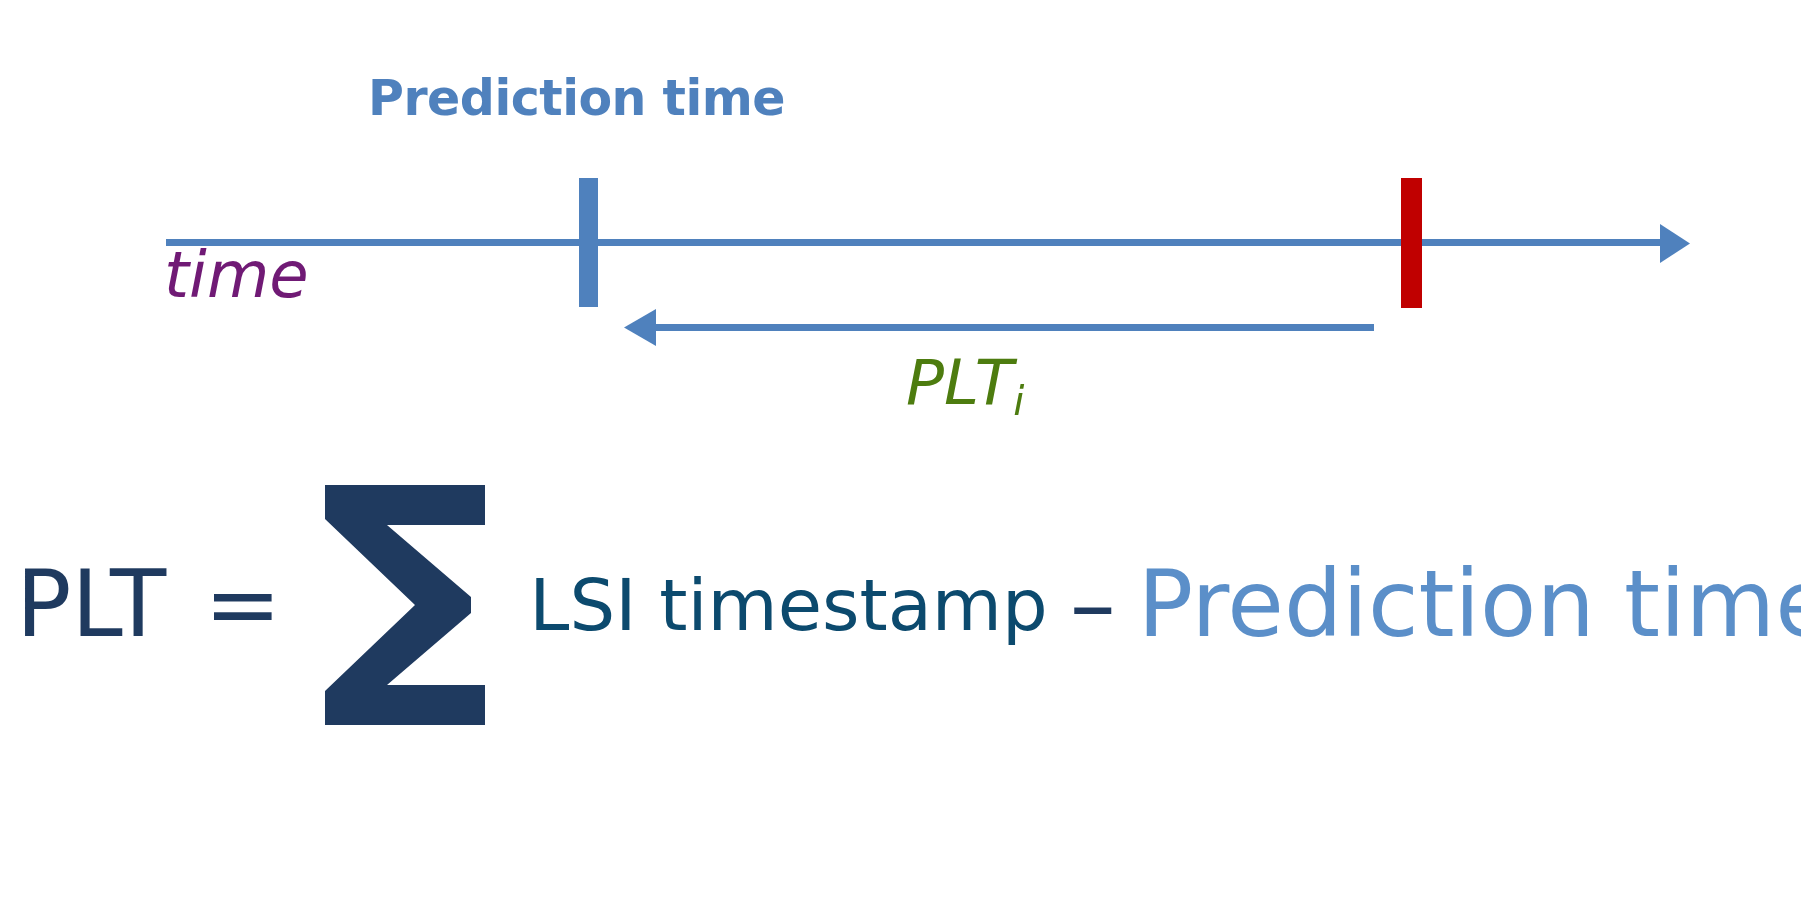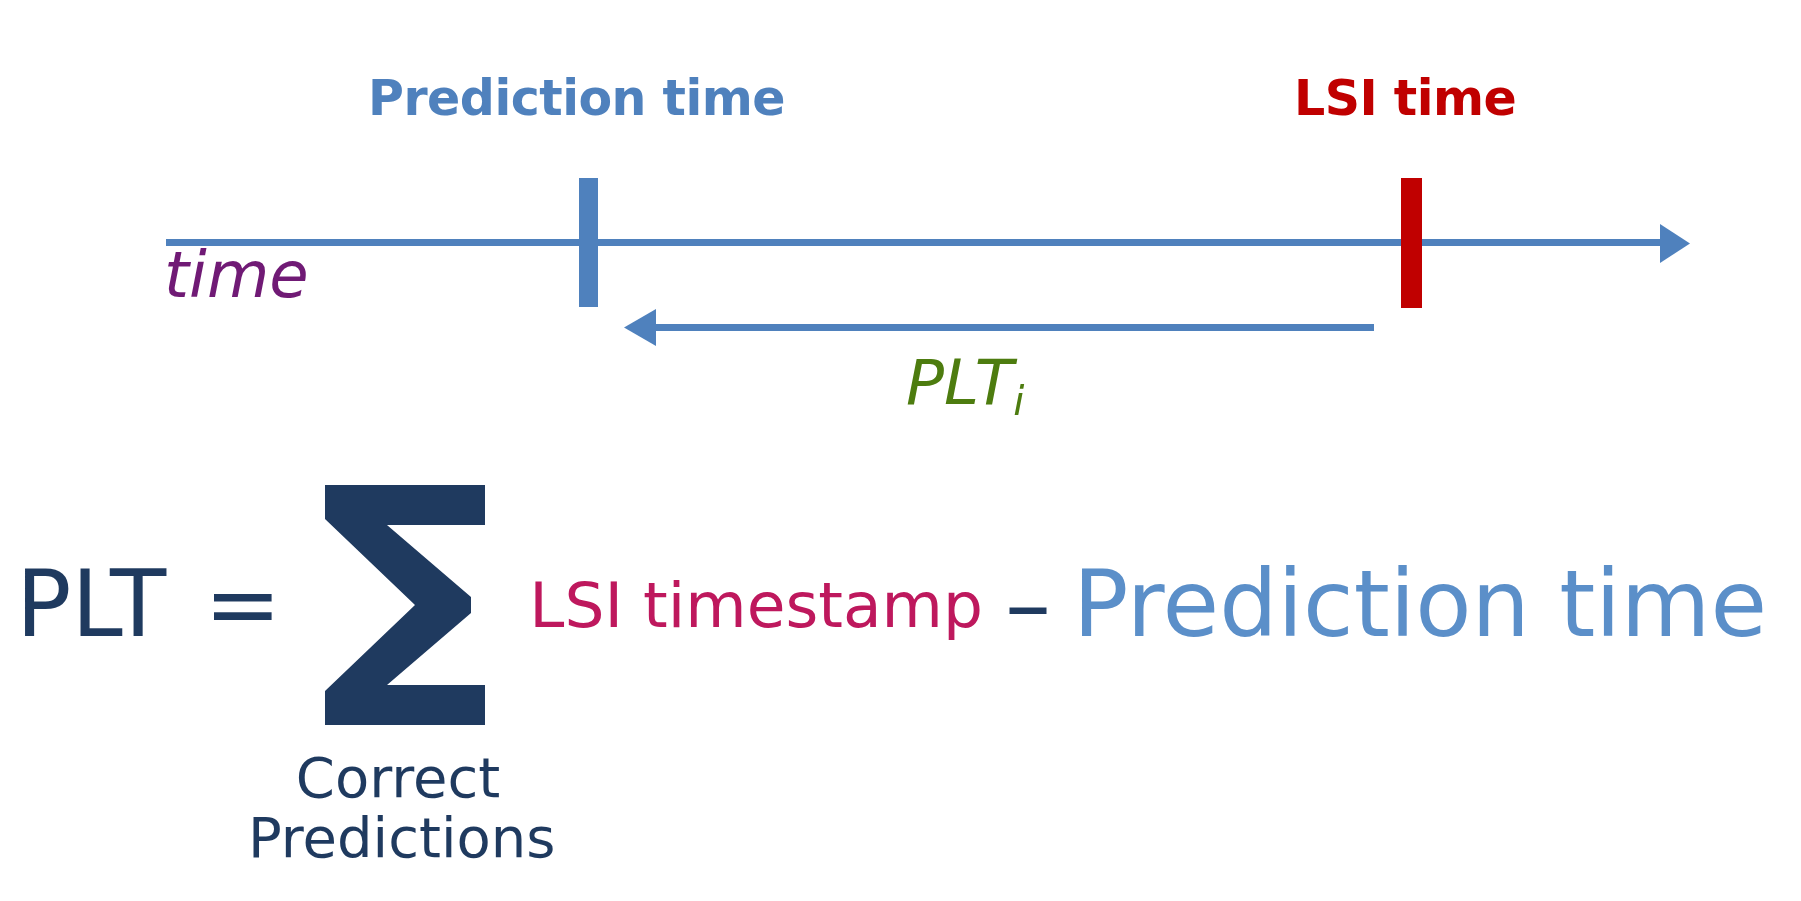--- a/index.html
+++ b/index.html
@@ -124,23 +124,23 @@
     margin-left: 38px;
     flex: 0 0 auto;
   }
   .sigma-svg {
     position: absolute;
     left: 0;
     top: 0;
   }
   .f-lsi {
     font-family: "DejaVu Sans", sans-serif;
-    font-size: 63px;
-    line-height: 1;
-    color: #be185d;
+    font-size: 72px;
+    line-height: 1;
+    color: #0c4a6e;
     margin-left: 38px;
   }
   .f-minus {
     font-family: "DejaVu Sans", sans-serif;
     font-size: 92px;
     line-height: 1;
     color: #1F3A5F;
     margin-left: 22px;
   }
   .f-predtime {
@@ -165,21 +165,20 @@
   }
   .caption div { white-space: nowrap; }
 </style>
 </head>
 <body>
 
 <div class="stage">
 
   <div class="label-pred">Prediction time</div>
 
-  <div class="label-lsi">LSI time</div>
 
   <svg class="axis-svg" viewBox="0 0 1801 420">
 
     <line x1="150" y1="242.5" x2="1648" y2="242.5" stroke="#4F81BD" stroke-width="7"></line>
 
     <polygon points="1644,224 1674,243.5 1644,263" fill="#4F81BD"></polygon>
 
     <rect x="563" y="178" width="19" height="129" fill="#4F81BD"></rect>
 
     <rect x="1385" y="178" width="21" height="130" fill="#C00000"></rect>
@@ -204,18 +203,14 @@
       </svg>
     </span>
 
     <span class="f-lsi">LSI timestamp</span>
 
     <span class="f-minus">–</span>
 
     <span class="f-predtime">Prediction time</span>
   </div>
 
-  <div class="caption">
-    <div>Correct</div>
-    <div>Predictions</div>
-  </div>
 
 </div>
 
 </body></html>

